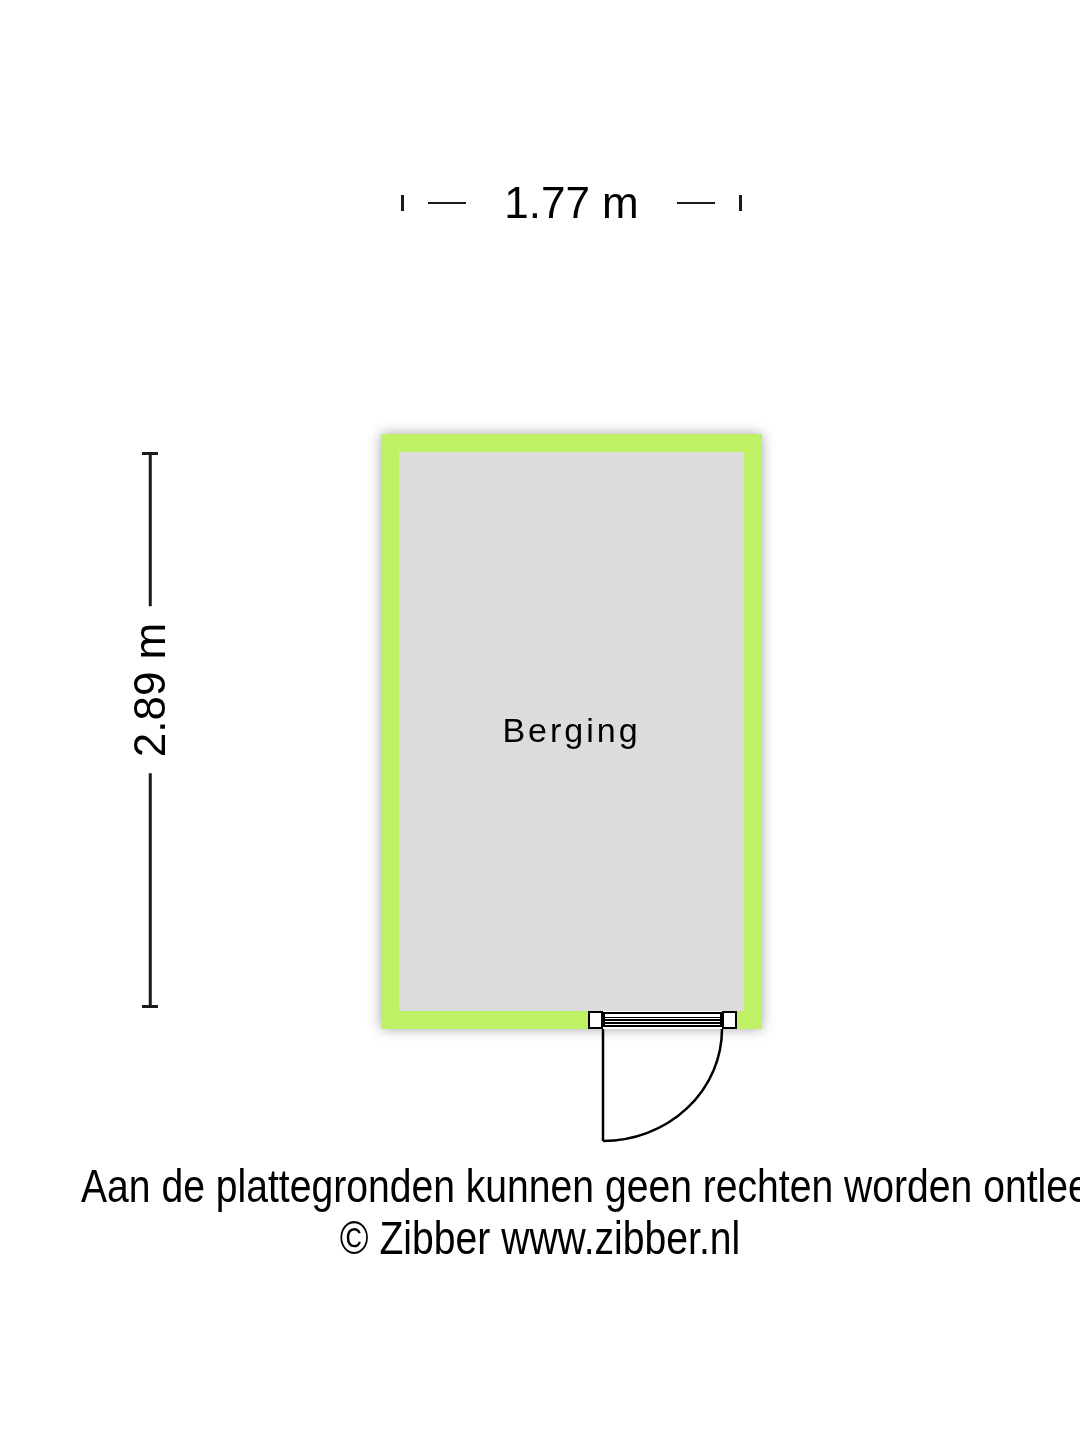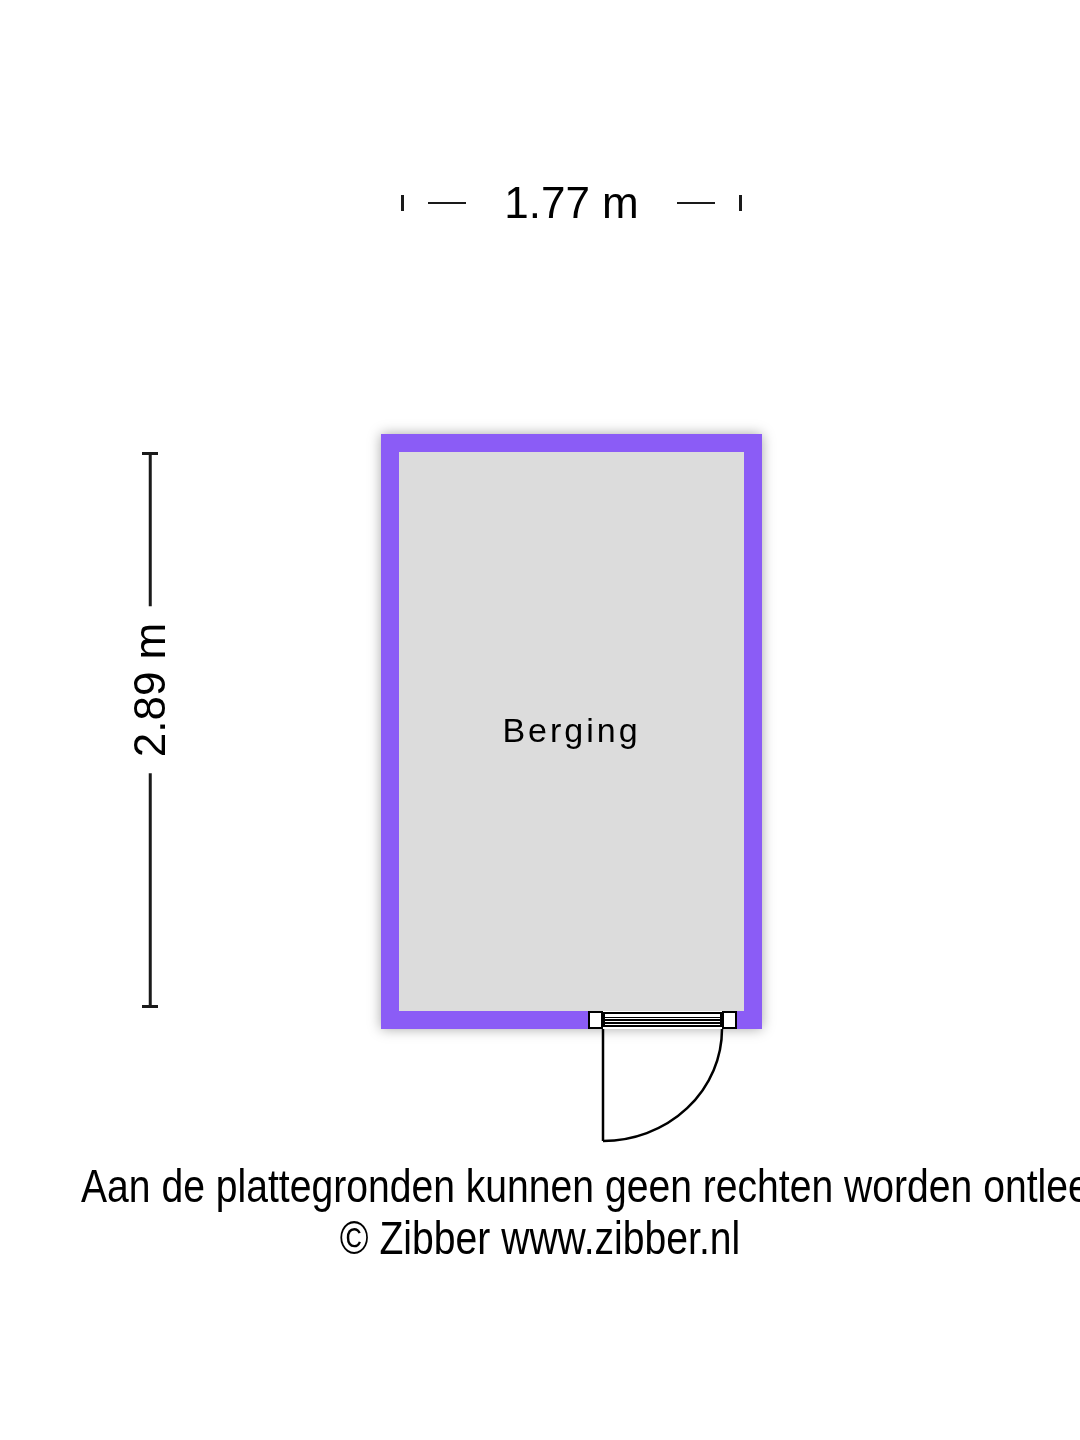--- a/index.html
+++ b/index.html
@@ -82,21 +82,21 @@
     white-space: nowrap;
   }
 
   
   .room {
     position: absolute;
     left: 381px;
     top: 434px;
     width: 381px;
     height: 595px;
-    background: #8b5cf6;
+    background: #bef264;
     box-shadow: 0 0 12px rgba(0, 0, 0, 0.35);
   }
   .floor {
     position: absolute;
     left: 18px;
     top: 18px;
     right: 18px;
     bottom: 18px;
     background: #dcdcdc;
   }

